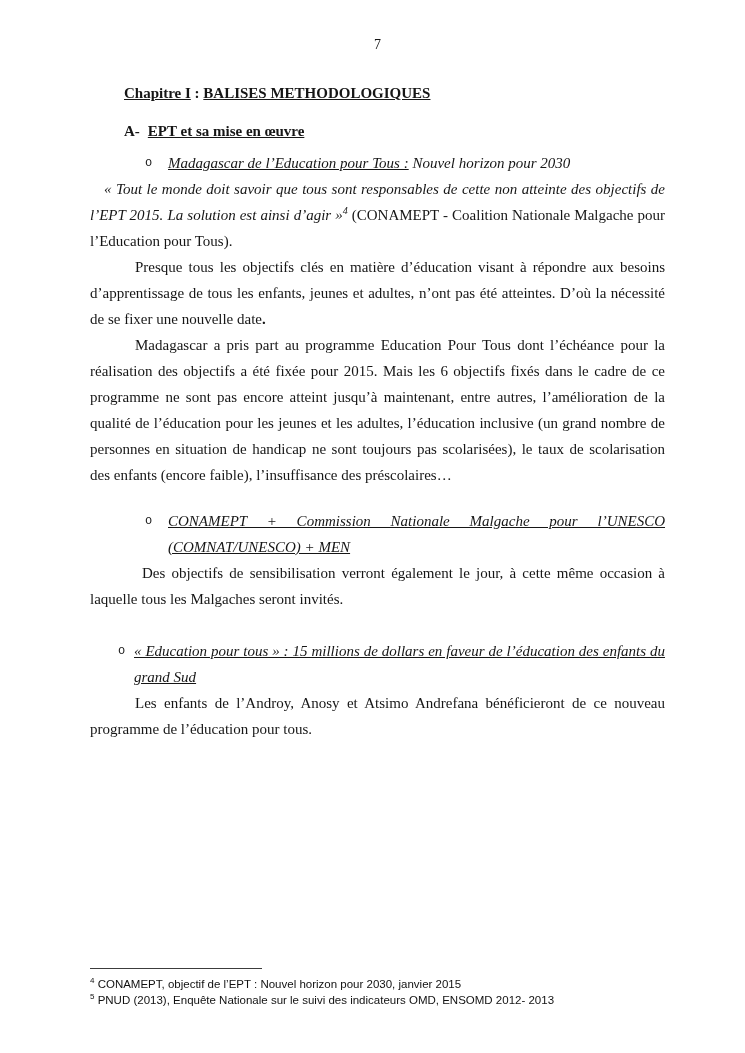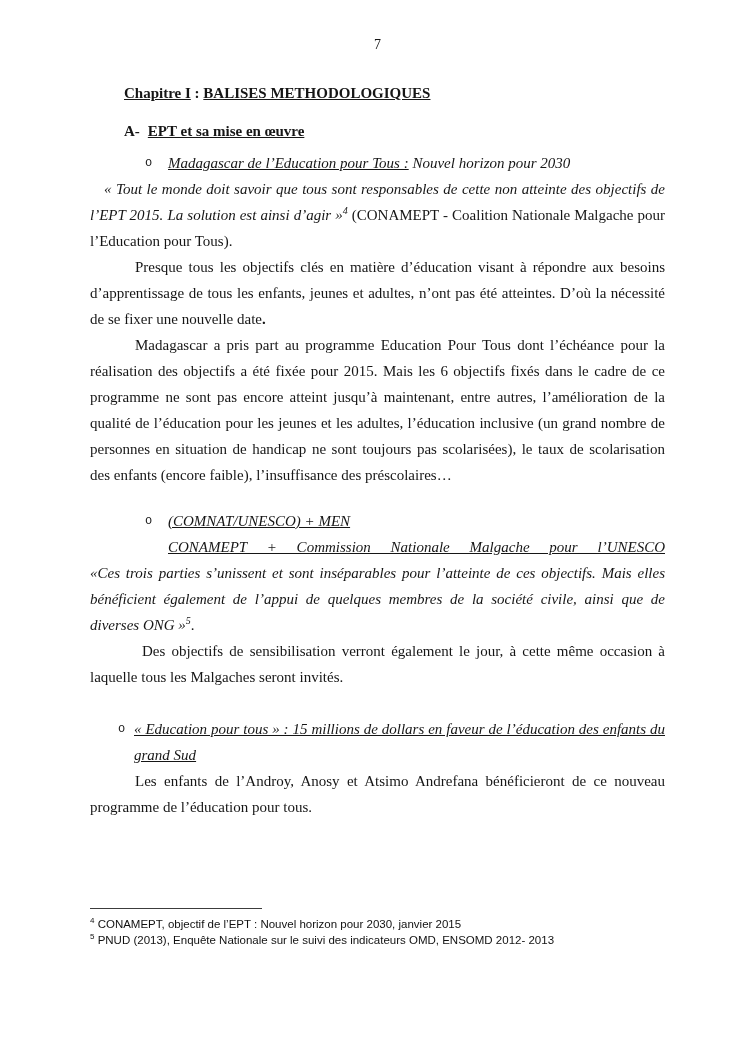--- a/index.html
+++ b/index.html
@@ -74,21 +74,21 @@
 
   sup.fn {
     font-size: 10px;
     line-height: 0;
     vertical-align: super;
   }
 
   .footnotes {
     position: absolute;
     left: 90px;
-    top: 908px;
+    top: 968px;
     width: 578px;
     font-family: "Liberation Sans", "DejaVu Sans", sans-serif;
     font-size: 11.5px;
     line-height: 16px;
     color: #111111;
   }
   .fn-rule {
     width: 172px;
     height: 0;
     border-top: 1px solid #3c3c3c;
@@ -124,27 +124,24 @@
     <span>Presque tous les objectifs clés en matière d’éducation visant à répondre aux besoins d’apprentissage de tous les enfants, jeunes et adultes, n’ont pas été atteintes. D’où la nécessité de se fixer une nouvelle date</span><b>.</b>
   </p>
 
   <p class="body-para indent">
     <span>Madagascar a pris part au programme Education Pour Tous dont l’échéance pour la réalisation des objectifs a été fixée pour 2015. Mais les 6 objectifs fixés dans le cadre de ce programme ne sont pas encore atteint jusqu’à maintenant, entre autres, l’amélioration de la qualité de l’éducation pour les jeunes et les adultes, l’éducation inclusive (un grand nombre de personnes en situation de handicap ne sont toujours pas scolarisées), le taux de scolarisation des enfants (encore faible), l’insuffisance des préscolaires…</span>
   </p>
 
 
   <div class="bullet gap-before-b2">
     <span class="marker">o</span>
+    <span class="line-block justify-last i u">CONAMEPT + Commission Nationale Malgache pour l’UNESCO</span>
     <span class="line-block i u">(COMNAT/UNESCO) + MEN</span>
-    <span class="line-block justify-last i u">CONAMEPT + Commission Nationale Malgache pour l’UNESCO</span>
   </div>
 
-  <p class="body-para">
-    <span class="i">«Ces trois parties s’unissent et sont inséparables pour l’atteinte de ces objectifs. Mais elles bénéficient également de l’appui de quelques membres de la société civile, ainsi que de diverses ONG »</span><sup class="fn i">5</sup><span>.</span>
-  </p>
 
   <p class="body-para indent-lg">
     <span>Des objectifs de sensibilisation verront également le jour, à cette même occasion à laquelle tous les Malgaches seront invités.</span>
   </p>
 
   <div class="bullet tight gap-before-b3">
     <span class="marker">o</span>
     <span class="line-block justify-last i u">« Education pour tous » : 15 millions de dollars en faveur de l’éducation des enfants du</span>
     <span class="line-block i u">grand Sud</span>
   </div>

